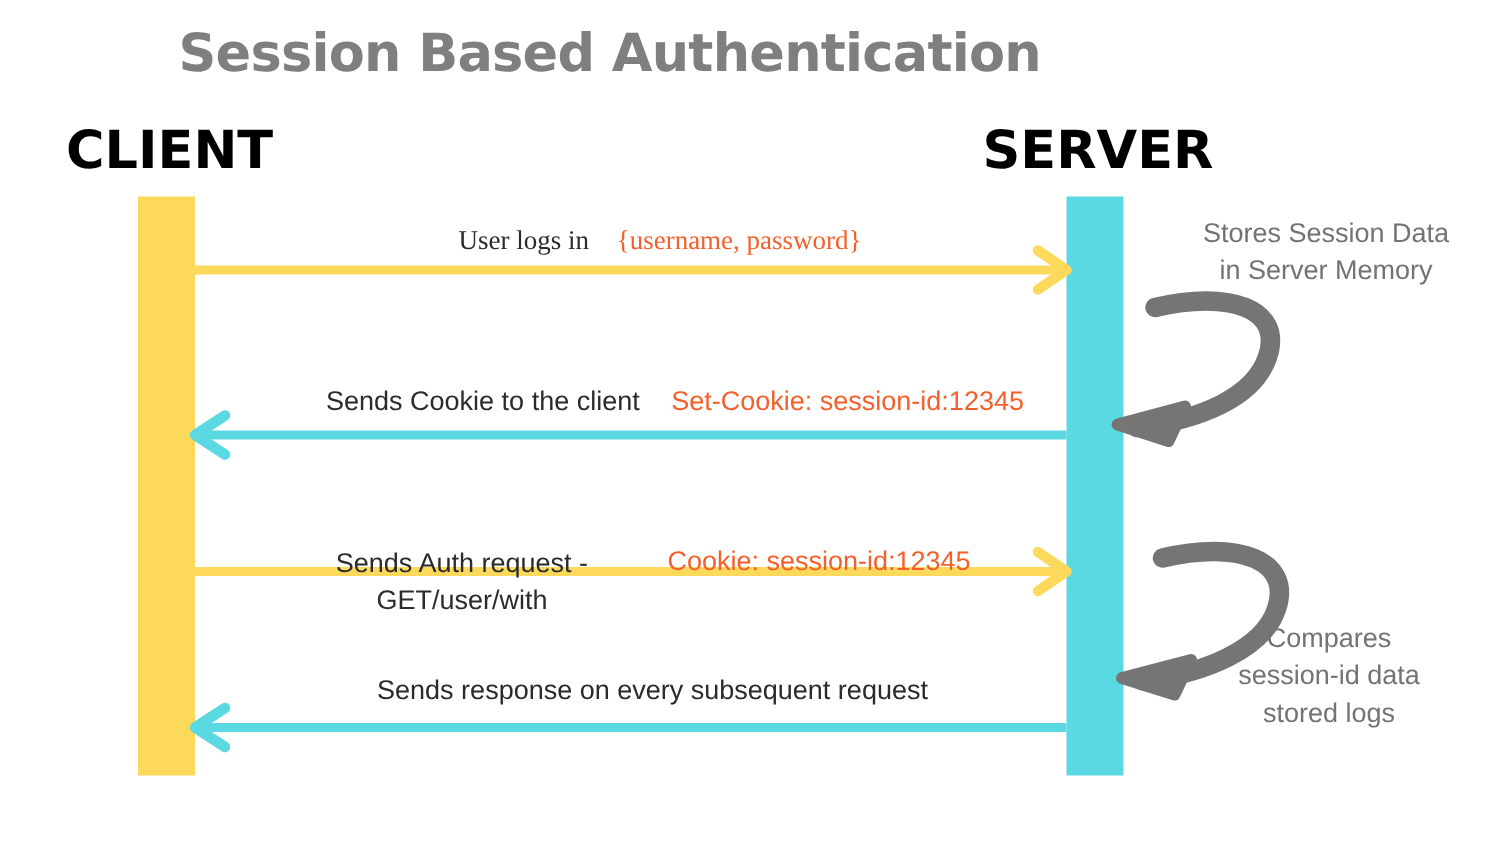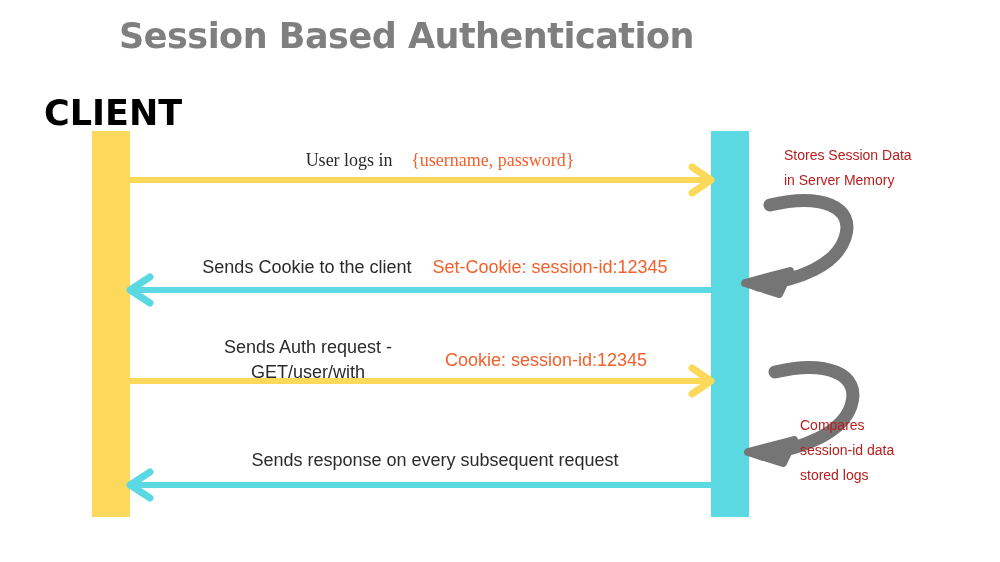--- a/index.html
+++ b/index.html
@@ -40,21 +40,21 @@
   .actor-label {
     position: absolute;
     font-family: "DejaVu Sans", sans-serif;
     font-size: 35px;
     font-weight: bold;
     letter-spacing: 0px;
     color: #000000;
     line-height: 38px;
     white-space: nowrap;
   }
-  #client-label { left: 44px;  top: 82px; margin-top: 12px; }
+  #client-label { left: 44px;  top: 82px; }
   #server-label { left: 655px; top: 82px; }
 
   
   .lifeline {
     position: absolute;
     top: 131px;
     width: 38px;
     height: 386px;
   }
   #client-lifeline { left: 92px;  background: #FCD95B; }
@@ -81,35 +81,37 @@
     top: 0;
     width: 1000px;
     height: 562px;
     pointer-events: none;
   }
 
   
   .annotation {
     position: absolute;
     font-family: "Liberation Sans", sans-serif;
-    font-size: 14px;
+    font-size: 18px;
     line-height: 25px;
-    color: #b91c1c;
+    color: #737373;
+    text-align: center;
   }
   #annot-store   { left: 784px; top: 143px; width: 200px; }
   #annot-compare { left: 800px; top: 413px; width: 172px; }
 </style>
 </head>
 <body>
 
 <div id="canvas">
 
   <div id="diagram-title">Session Based Authentication</div>
 
   <div class="actor-label" id="client-label">CLIENT</div>
+  <div class="actor-label" id="server-label">SERVER</div>
 
   <div class="lifeline" id="client-lifeline"></div>
   <div class="lifeline" id="server-lifeline"></div>
 
   <svg id="arrow-layer" viewBox="0 0 1000 562">
 
     <g>
       <line x1="130" y1="180" x2="706" y2="180" stroke="#FCD95B" stroke-width="6"></line>
       <polyline points="692,167 711,180 692,193" fill="none" stroke="#FCD95B" stroke-width="7" stroke-linecap="round" stroke-linejoin="round"></polyline>
     </g>
@@ -128,27 +130,27 @@
       <line x1="711" y1="485" x2="136" y2="485" stroke="#5AD9E2" stroke-width="6"></line>
       <polyline points="150,472 130,485 150,498" fill="none" stroke="#5AD9E2" stroke-width="7" stroke-linecap="round" stroke-linejoin="round"></polyline>
     </g>
   </svg>
 
   <div class="msg-label" id="label-login" style="left:230px; top:148px; width:420px;font-family:Liberation Serif, serif;">
     <span>User logs in</span>
     <span class="code" style="margin-left:14px;">{username, password}</span>
   </div>
 
-  <div class="msg-label" id="label-set-cookie" style="left:145px; top:255px; width:580px;">
+  <div class="msg-label" id="label-set-cookie" style="left:160px; top:255px; width:580px;">
     <span>Sends Cookie to the client</span>
     <span class="code" style="margin-left:16px;">Set-Cookie: session-id:12345</span>
   </div>
 
   <div class="msg-label" id="label-auth-request" style="left:170px; top:335px; width:500px;">
-    <div style="display:inline-block; vertical-align:middle; width:230px; text-align:center;">
+    <div style="display:inline-block; vertical-align:middle; width:230px; text-align:center;margin-top:28px;">
       <div>Sends Auth request -</div>
       <div>GET/user/with</div>
     </div><span class="code" style="display:inline-block; vertical-align:middle; margin-left:22px;">Cookie: session-id:12345</span>
   </div>
 
   <div class="msg-label" id="label-response" style="left:150px; top:448px; width:570px;">
     <span>Sends response on every subsequent request</span>
   </div>
 
   <svg id="annot-layer" viewBox="0 0 1000 562">

